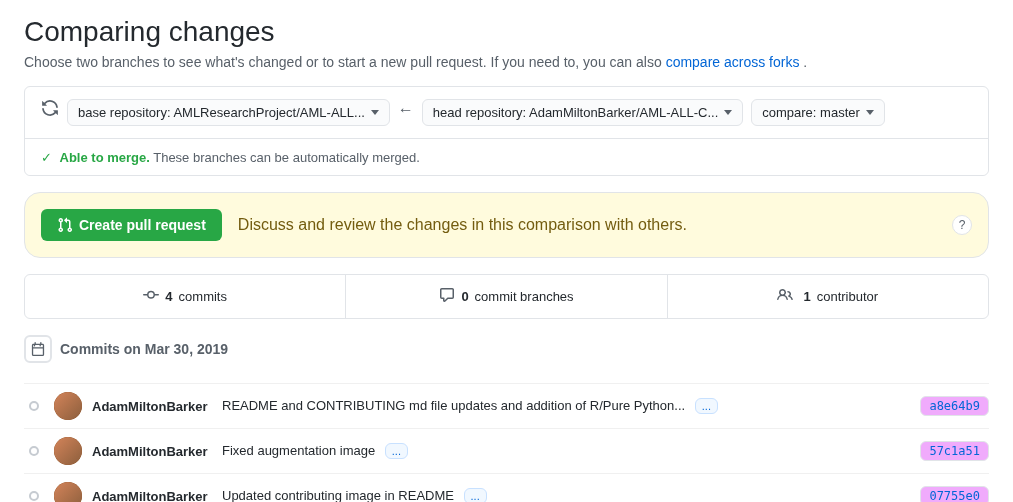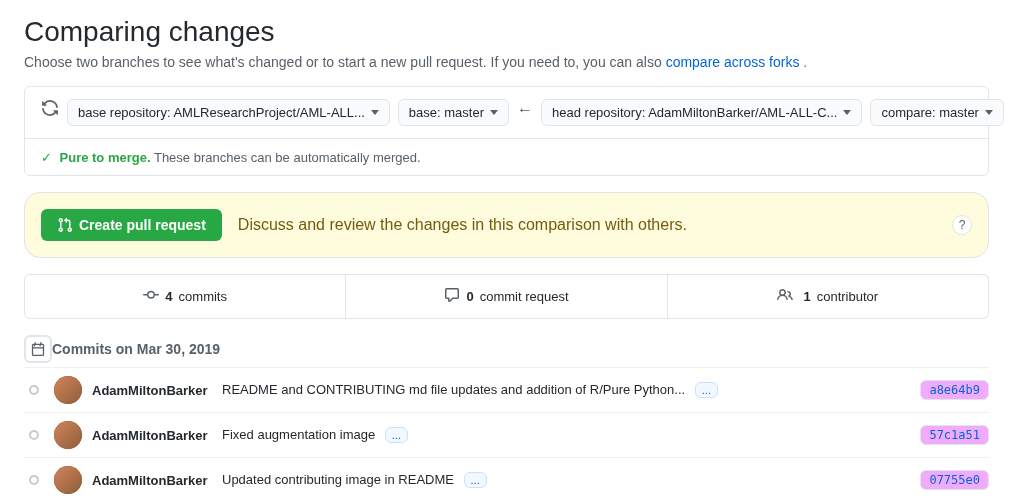--- a/index.html
+++ b/index.html
@@ -180,22 +180,22 @@
     }
 
     
     .commits-section {
       margin-top: 8px;
     }
 
     .commits-date-header {
       display: flex;
       align-items: center;
-      gap: 0;
-      margin-bottom: 4px;
+      gap: 8px;
+      margin-bottom: 20px;
     }
 
     .commits-date-icon {
       width: 28px;
       height: 28px;
       border: 2px solid #e1e4e8;
       border-radius: 6px;
       display: flex;
       align-items: center;
       justify-content: center;
@@ -298,42 +298,38 @@
       <svg width="18" height="18" viewBox="0 0 16 16" fill="#586069">
         <path fill-rule="evenodd" d="M8 2.5a5.487 5.487 0 00-4.131 1.869l1.204 1.204A.25.25 0 014.896 6H1.25A.25.25 0 011 5.75V2.104a.25.25 0 01.427-.177l1.38 1.38A7.001 7.001 0 0114.95 7.16a.75.75 0 11-1.49.178A5.501 5.501 0 008 2.5zM1.705 8.005a.75.75 0 01.834.656 5.501 5.501 0 009.592 2.97l-1.204-1.204a.25.25 0 01.177-.427h3.646a.25.25 0 01.25.25v3.646a.25.25 0 01-.427.177l-1.38-1.38A7.001 7.001 0 011.05 8.84a.75.75 0 01.656-.834z"></path>
       </svg>
     </span>
 
     <button class="branch-dropdown">
       <span>base repository: AMLResearchProject/AML-ALL...</span>
       <span class="dropdown-caret"></span>
     </button>
 
-    <button class="branch-dropdown">
-      <span>base: master</span>
-      <span class="dropdown-caret"></span>
-    </button>
 
     <span class="arrow-icon">←</span>
 
     <button class="branch-dropdown">
       <span>head repository: AdamMiltonBarker/AML-ALL-C...</span>
       <span class="dropdown-caret"></span>
     </button>
 
     <button class="branch-dropdown">
       <span>compare: master</span>
       <span class="dropdown-caret"></span>
     </button>
   </div>
 
   <div class="merge-status-inner">
     <span class="merge-ok">
       <span style="color:#28a745; margin-right:4px;">✓</span>
-      <strong>Pure to merge.</strong>
+      <strong>Able to merge.</strong>
       <span class="merge-text"> </span>
       <span style="color:#586069;">These branches can be automatically merged.</span>
     </span>
   </div>
 </div>
 
 <div class="pr-banner">
   <button class="create-pr-btn">
     <svg width="16" height="16" viewBox="0 0 16 16" fill="white">
       <path fill-rule="evenodd" d="M7.177 3.073L9.573.677A.25.25 0 0110 .854v4.792a.25.25 0 01-.427.177L7.177 3.427a.25.25 0 010-.354zM3.75 2.5a.75.75 0 100 1.5.75.75 0 000-1.5zm-2.25.75a2.25 2.25 0 113 2.122v5.256a2.251 2.251 0 11-1.5 0V5.372A2.25 2.25 0 011.5 3.25zM11 2.5h-1V4h1a1 1 0 011 1v5.628a2.251 2.251 0 101.5 0V5A2.5 2.5 0 0011 2.5zm1 10.25a.75.75 0 111.5 0 .75.75 0 01-1.5 0zM3.75 12a.75.75 0 100 1.5.75.75 0 000-1.5z"></path>
@@ -357,21 +353,21 @@
   </div>
 
 
   <div class="stat-item">
     <span class="stat-icon">
       <svg width="16" height="16" viewBox="0 0 16 16" fill="#586069">
         <path fill-rule="evenodd" d="M2.75 2.5a.25.25 0 00-.25.25v7.5c0 .138.112.25.25.25h2a.75.75 0 01.75.75v2.19l2.72-2.72a.75.75 0 01.53-.22h4.5a.25.25 0 00.25-.25v-7.5a.25.25 0 00-.25-.25H2.75zM1 2.75C1 1.784 1.784 1 2.75 1h10.5c.966 0 1.75.784 1.75 1.75v7.5A1.75 1.75 0 0113.25 12H9.06l-2.573 2.573A1.457 1.457 0 014 13.543V12H2.75A1.75 1.75 0 011 10.25v-7.5z"></path>
       </svg>
     </span>
     <strong>0</strong>
-    <span>commit request</span>
+    <span>commit branches</span>
   </div>
 
   <div class="stat-item">
     <span class="stat-icon">
       <svg width="20" height="16" viewBox="0 0 20 16" fill="#586069">
         <path fill-rule="evenodd" d="M5.5 3.5a2 2 0 100 4 2 2 0 000-4zM2 5.5a3.5 3.5 0 115.898 2.549 5.507 5.507 0 013.034 4.084.75.75 0 11-1.482.235 4.001 4.001 0 00-7.9 0 .75.75 0 01-1.482-.236A5.507 5.507 0 013.102 8.05 3.49 3.49 0 012 5.5zM11 4a.75.75 0 100 1.5 1.5 1.5 0 01.666 2.844.75.75 0 00-.416.672v.352a.75.75 0 00.574.73c1.2.289 2.162 1.2 2.522 2.372a.75.75 0 101.434-.44 5.01 5.01 0 00-2.56-3.012A3 3 0 0011 4z"></path>
       </svg>
     </span>
     <strong>1</strong>
     <span>contributor</span>

